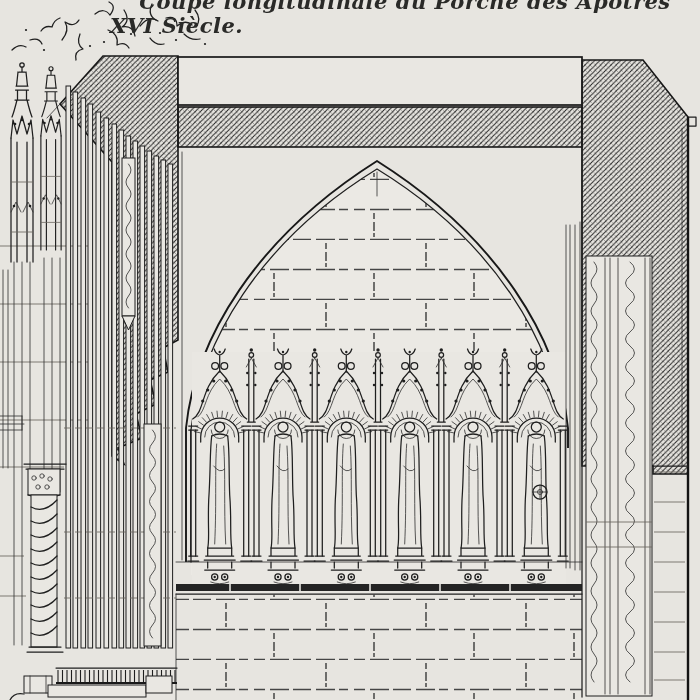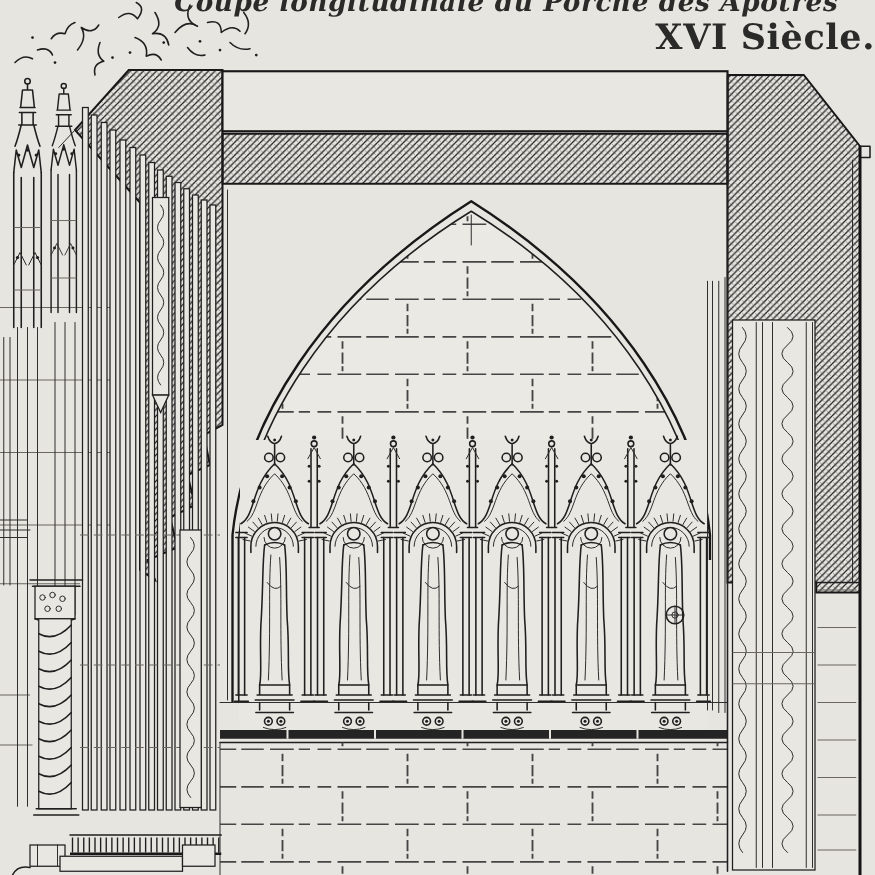--- a/index.html
+++ b/index.html
@@ -8,22 +8,22 @@
     background:#fdba74;overflow:hidden;
     font-family:"DejaVu Serif","Liberation Serif",serif;
   }
   .caption{position:absolute;left:110px;width:590px;top:0;z-index:5;pointer-events:none;}
   .cap1{
     position:absolute;top:-11px;left:0;width:100%;text-align:center;
     font-style:italic;font-weight:bold;font-size:21px;letter-spacing:.5px;color:#2a2a28;
     white-space:nowrap;
   }
   .cap2{
-    position:absolute;top:13px;left:0;width:100%;text-align:right;
-    font-weight:bold;font-size:28px;letter-spacing:.5px;color:#2a2a28;
+    position:absolute;top:13px;left:0;width:100%;text-align:left;
+    font-style:italic;font-weight:bold;font-size:21px;letter-spacing:.5px;color:#2a2a28;
   }
   svg{position:absolute;left:0;top:0;}
   .k {stroke:#1f1f1f;stroke-width:1.25;fill:none;stroke-linecap:round;stroke-linejoin:round;}
   .k2{stroke:#181818;stroke-width:1.9;fill:none;stroke-linejoin:round;}
   .kt{stroke:#2e2e2e;stroke-width:.8;fill:none;stroke-linecap:round;}
   .f {stroke:#6a675f;stroke-width:.85;fill:none;}
   .d {fill:#1f1f1f;stroke:none;}
   .wf{fill:#e9e7e2;stroke:#1f1f1f;stroke-width:1;}
 </style>
 </head>

